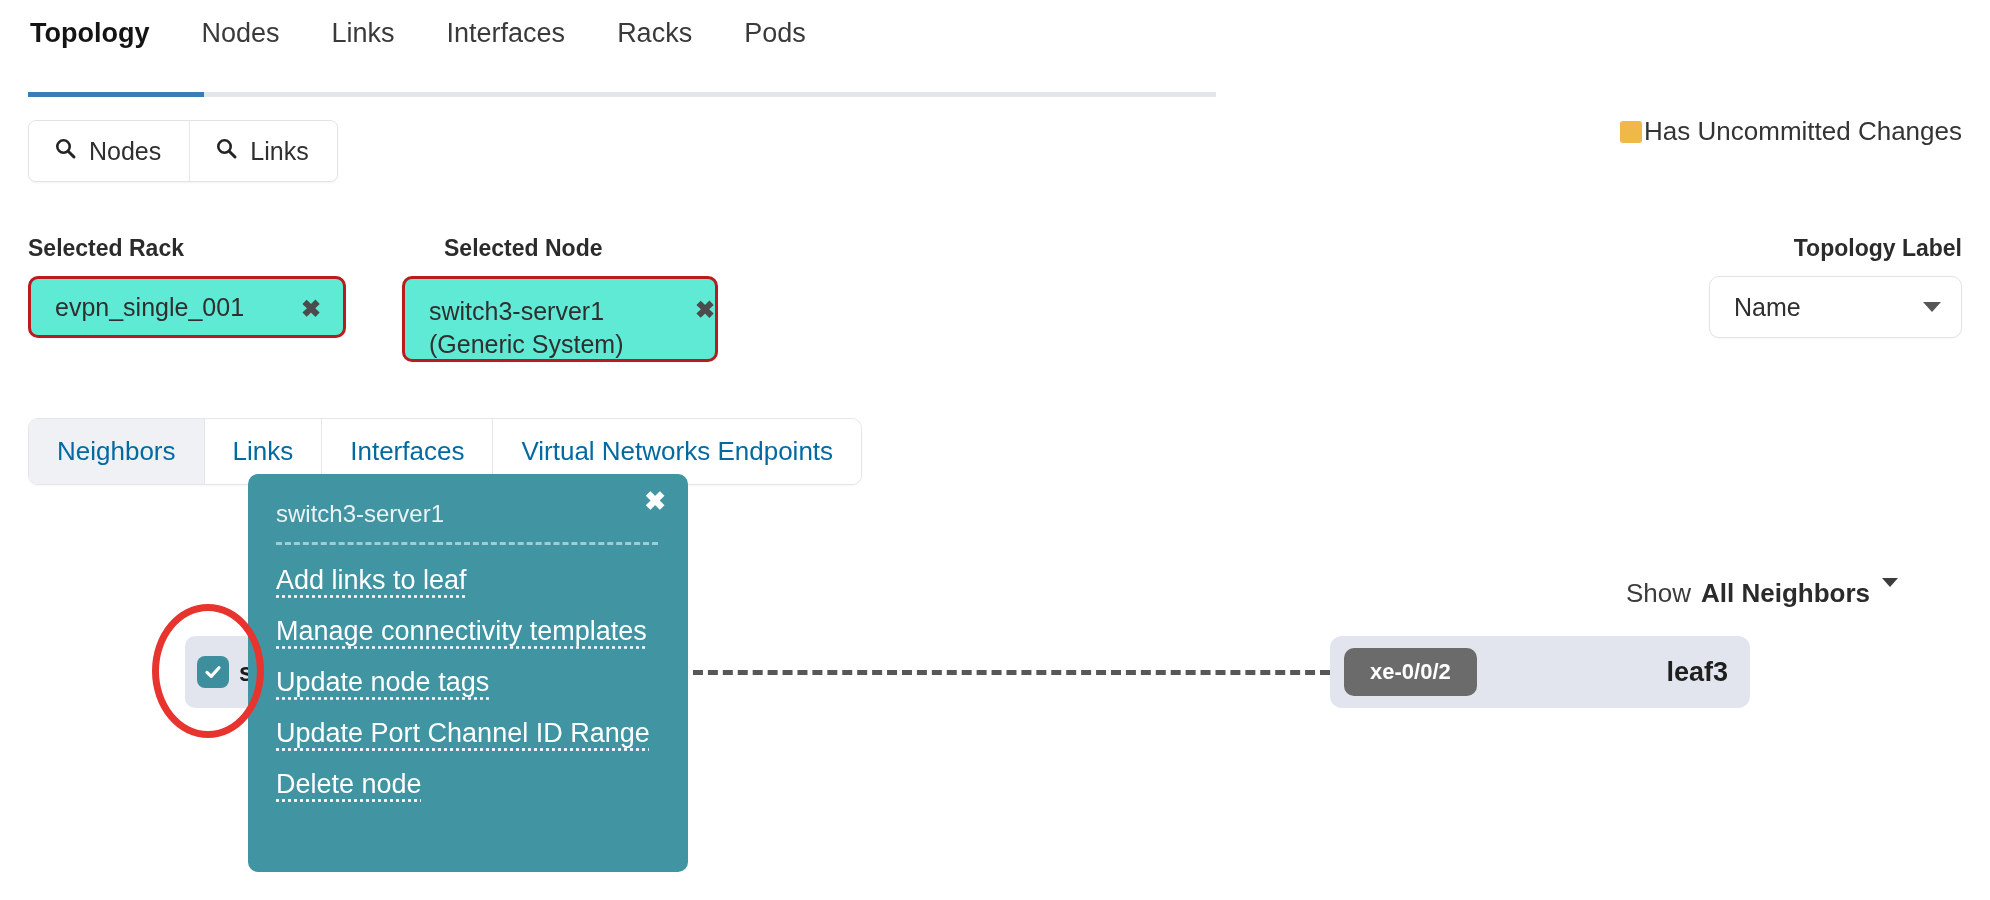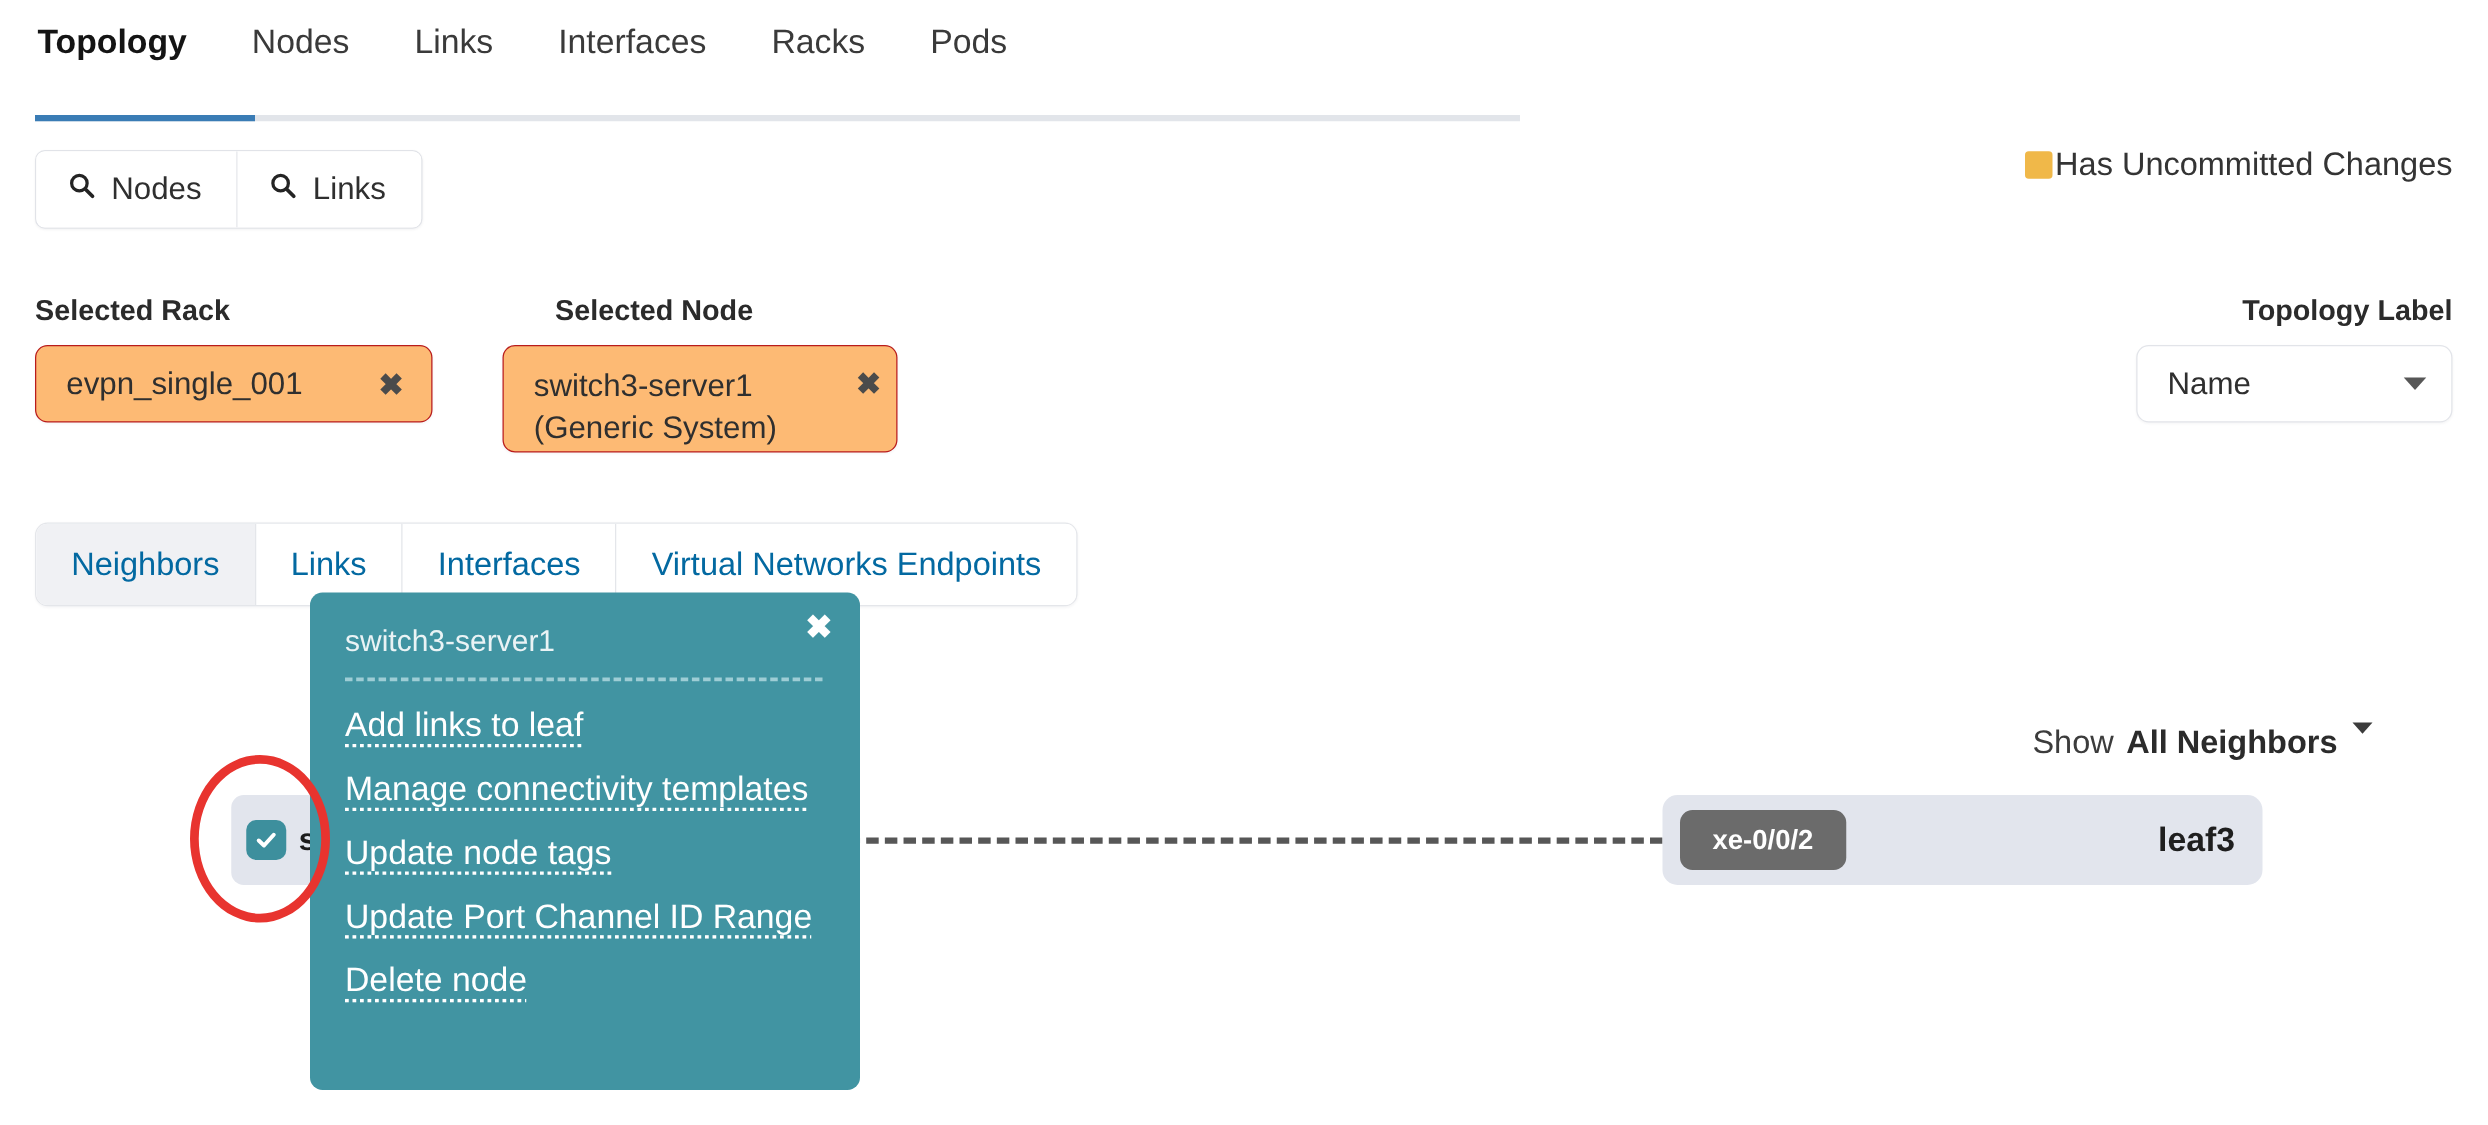--- a/index.html
+++ b/index.html
@@ -106,23 +106,23 @@
     font-size: 23px;
     font-weight: bold;
     color: #2b2b2b;
   }
   .lbl-rack { left: 28px; top: 235px; }
   .lbl-node { left: 402px; top: 235px; margin-left: 42px; }
   .lbl-topo { right: 28px; top: 235px; }
 
   .pill {
     position: absolute;
-    border: 1px solid #b91c1c;
-    border-radius: 10px;
-    background: #fdba74;
+    border: 3px solid #b91c1c;
+    border-radius: 10px;
+    background: #5eead4;
     box-shadow: 0 1px 2px rgba(16,24,40,.04);
     display: flex;
     align-items: flex-start;
     box-sizing: border-box;
   }
   .pill .pill-text {
     font-size: 25px;
     color: #2f2f2f;
     line-height: 1.28;
     flex: 1;
@@ -139,21 +139,21 @@
   }
   #rack-pill {
     left: 28px; top: 276px;
     width: 318px; height: 62px;
     align-items: center;
     padding: 0 22px 0 24px;
   }
   #node-pill {
     left: 402px; top: 276px;
     width: 316px; height: 86px;
-    padding: 16px 12px 0 24px;
+    padding: 16px 0 0 24px;
   }
   #node-pill .pill-text { line-height: 1.32; }
 
   #topo-select {
     position: absolute;
     right: 28px; top: 276px;
     width: 253px; height: 62px;
     border: 1px solid #e2e4e9;
     border-radius: 10px;
     background: #fff;
@@ -260,21 +260,21 @@
     color: #1c1c1c;
     margin-left: 10px;
     white-space: nowrap;
   }
 
   
   .node-right {
     position: absolute;
     left: 1330px;
     top: 636px;
-    width: 480px;
+    width: 420px;
     height: 72px;
     background: #e2e5ed;
     border-radius: 12px;
     display: flex;
     align-items: center;
     justify-content: space-between;
     padding: 0 22px 0 14px;
     box-sizing: border-box;
   }
   .iface-chip {

